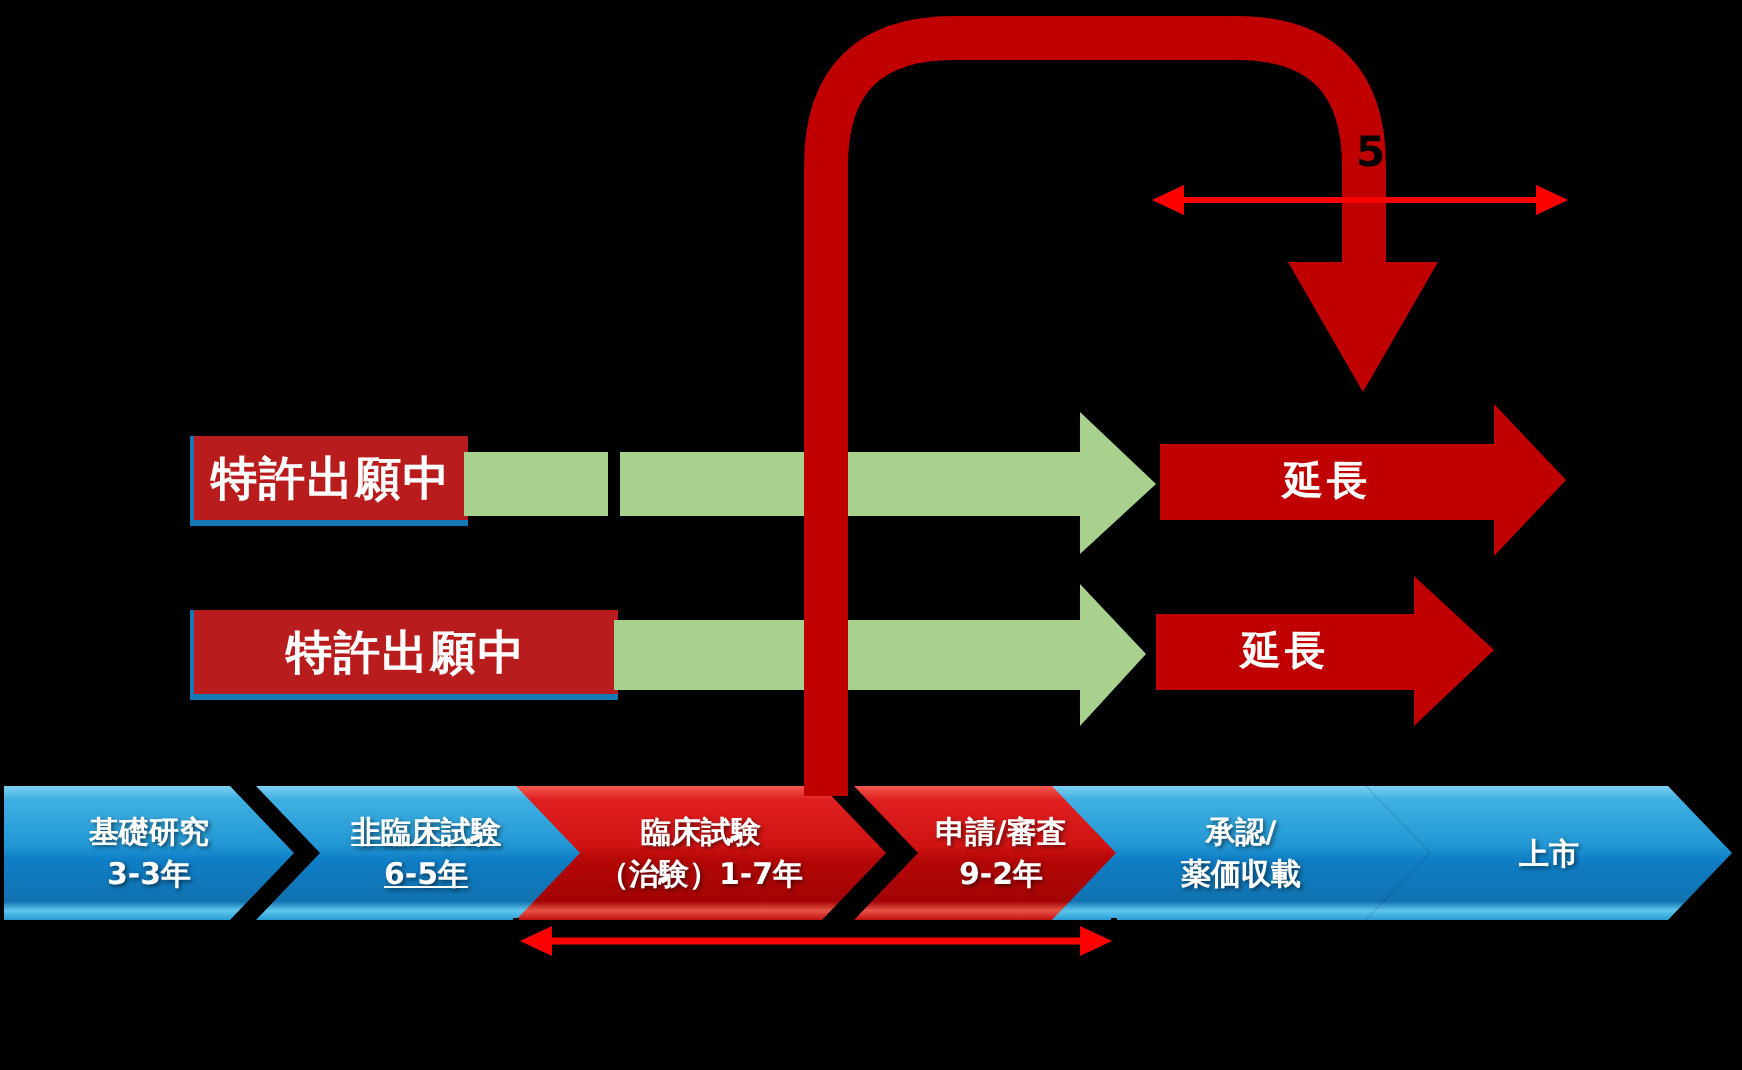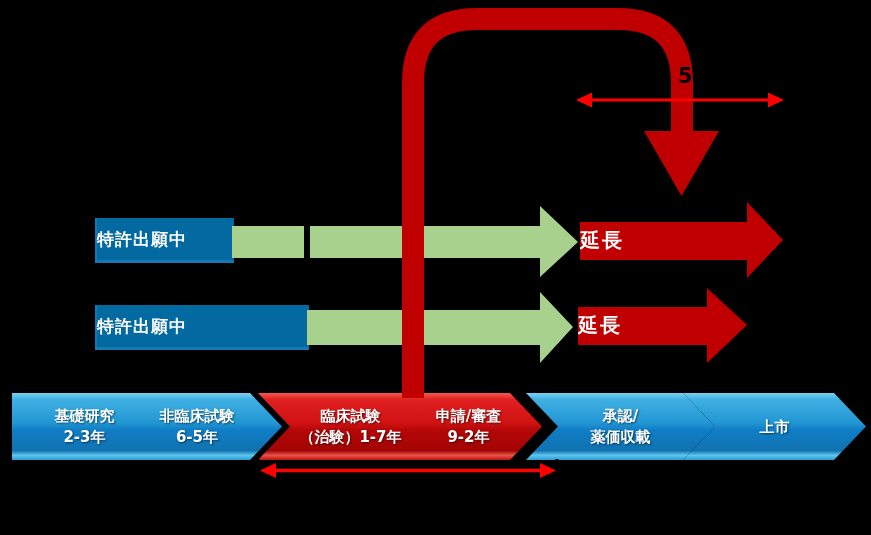--- a/index.html
+++ b/index.html
@@ -1,27 +1,27 @@
 <!DOCTYPE html>
 <html><head>
 <meta charset="utf-8">
 <style>
   html,body{margin:0;padding:0;background:#000;}
   #stage{position:relative;width:871px;height:535px;background:#000;overflow:hidden;
          font-family:"DejaVu Sans","Liberation Sans",sans-serif;}
   .abs{position:absolute;}
   
-  .patent-box{background:#0369a1;border-left:2px solid #1478b4;border-bottom:3px solid #1478b4;
-              color:#fff;display:flex;align-items:center;
-              font-size:17px;font-weight:600;letter-spacing:1px;}
+  .patent-box{background:#b91c1c;border-left:2px solid #1478b4;border-bottom:3px solid #1478b4;
+              color:#fff;display:flex;align-items:center;justify-content:center;
+              font-size:23px;font-weight:600;letter-spacing:1px;}
   
   .green{background:#a9d18e;}
   
   .red-arrow{background:#c00000;color:#fff;font-weight:bold;font-size:20px;
-             display:flex;align-items:center;justify-content:flex-start;letter-spacing:2px;}
+             display:flex;align-items:center;justify-content:center;letter-spacing:2px;}
   
   #chevron-band{position:absolute;left:0;top:393px;width:871px;height:67px;}
   .chev{position:absolute;top:0;height:67px;color:#fff;font-weight:bold;font-size:15px;
         display:flex;flex-direction:column;align-items:center;justify-content:center;gap:3px;
         text-shadow:1px 1px 2px rgba(0,0,0,.55);
         filter:drop-shadow(-4px 0 3px rgba(0,0,0,.5));line-height:1.2;white-space:nowrap;}
   .chev.blue{background:linear-gradient(180deg,#7dd0f2 0%,#3fb0e2 10%,#2196d3 45%,#0f7ec6 55%,#1172b0 86%,#5ec6ee 93%,#2a9cd4 100%);}
   .chev.red{background:linear-gradient(180deg,#f4594f 0%,#e02020 10%,#d01212 45%,#b50707 55%,#a30404 86%,#e85548 93%,#c01010 100%);text-align:right;}
   .notch{clip-path:polygon(0 0,var(--rc) 0,100% 33.5px,var(--rc) 67px,0 67px,32px 33.5px);}
   .flat {clip-path:polygon(0 0,var(--rc) 0,100% 33.5px,var(--rc) 67px,0 67px);}
@@ -52,33 +52,33 @@
     <span>特許出願中</span>
   </div>
   <div class="abs green" style="left:307px;top:292px;width:266px;height:71px;
        clip-path:polygon(0 18px,233px 18px,233px 0,100% 35px,233px 71px,233px 53px,0 53px);"></div>
   <div class="abs red-arrow" style="left:578px;top:288px;width:169px;height:75px;padding-right:40px;box-sizing:border-box;
        clip-path:polygon(0 19px,129px 19px,129px 0,100% 37px,129px 75px,129px 57px,0 57px);">
     <span>延長</span>
   </div>
 
   <div id="chevron-band">
-    <div class="chev blue flat" style="left:12px;width:145px;justify-content:center;--rc:113px;">
+    <div class="chev blue flat" style="left:2px;width:145px;justify-content:center;--rc:113px;">
       <span>基礎研究</span>
-      <span>2-3年</span>
+      <span>3-3年</span>
     </div>
-    <div class="chev blue notch" style="left:112px;width:170px;--rc:138px;">
+    <div class="chev blue notch" style="left:128px;width:170px;text-decoration:underline;--rc:138px;">
       <span>非臨床試験</span>
       <span>6-5年</span>
     </div>
     <div class="chev red notch" style="left:258px;width:185px;--rc:153px;">
       <span>臨床試験</span>
       <span>（治験）1-7年</span>
     </div>
-    <div class="chev red notch" style="left:395px;width:147px;--rc:115px;">
+    <div class="chev red notch" style="left:427px;width:147px;--rc:115px;">
       <span>申請/審査</span>
       <span>9-2年</span>
     </div>
     <div class="chev blue notch" style="left:526px;width:189px;--rc:157px;">
       <span>承認/</span>
       <span>薬価収載</span>
     </div>
     <div class="chev blue notch" style="left:683px;width:183px;--rc:151px;">
       <span>上市</span>
     </div>

